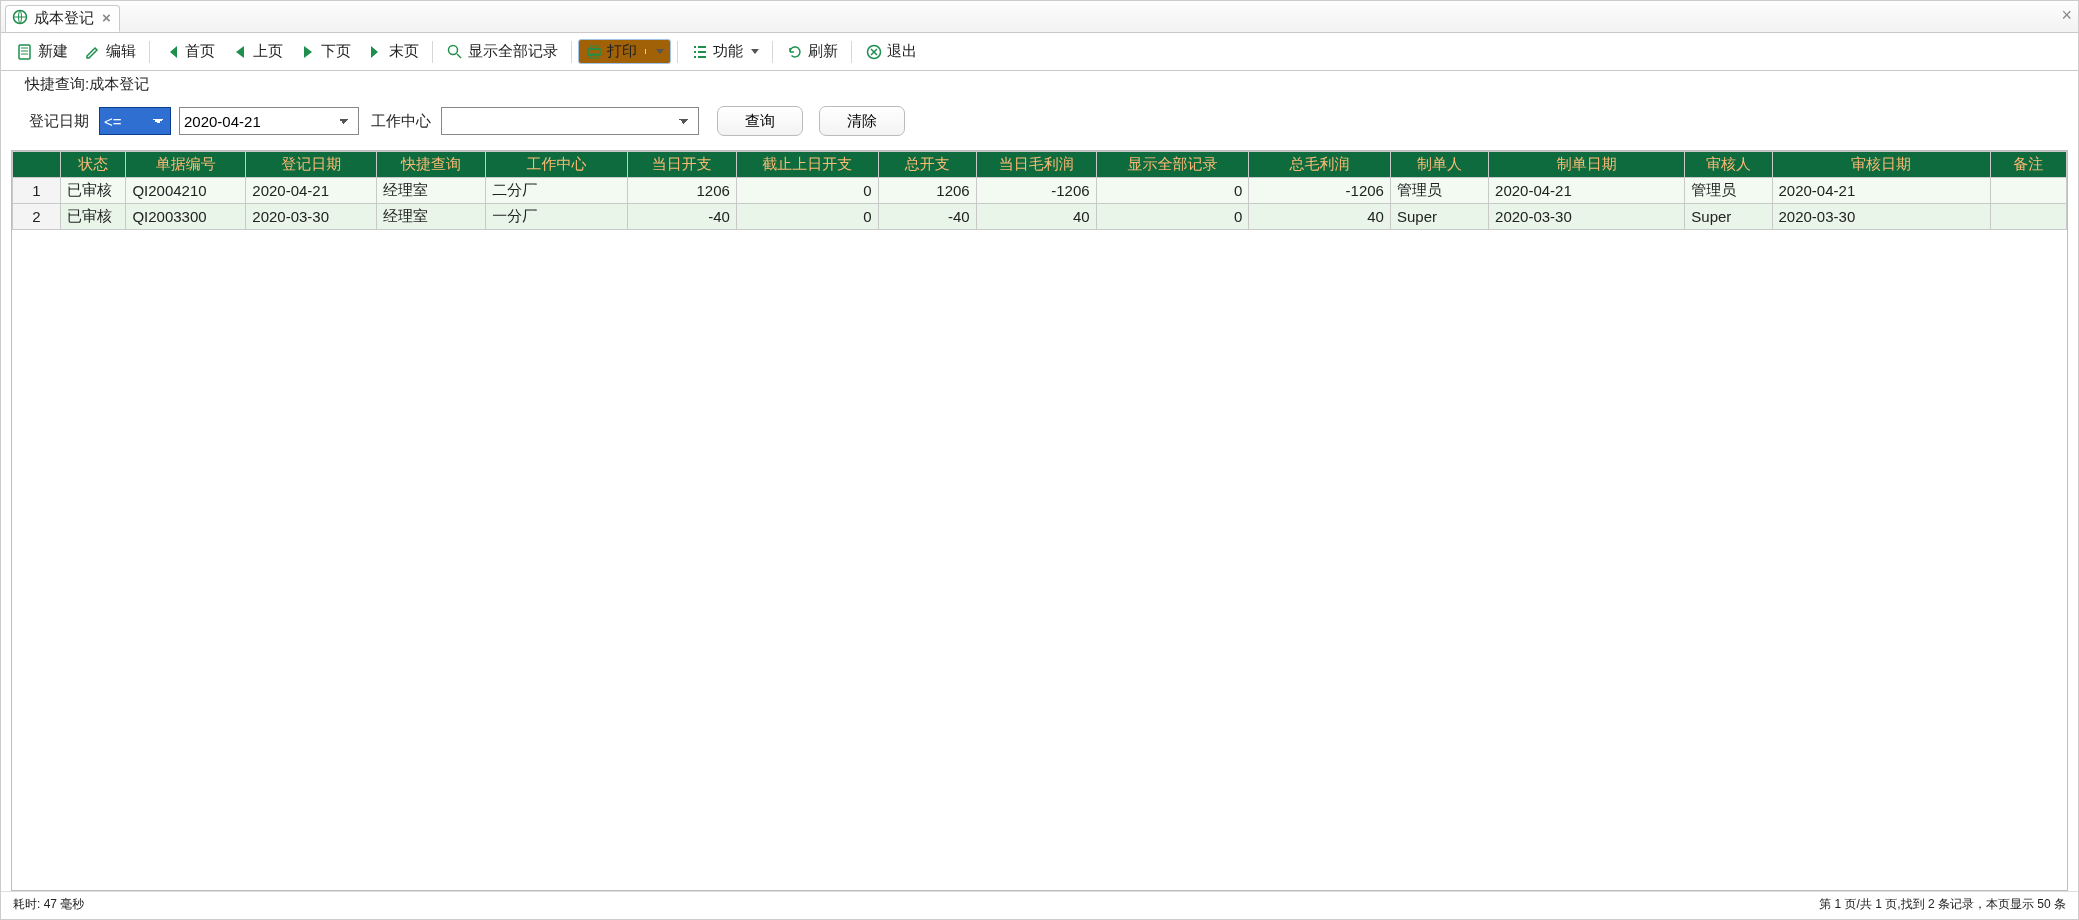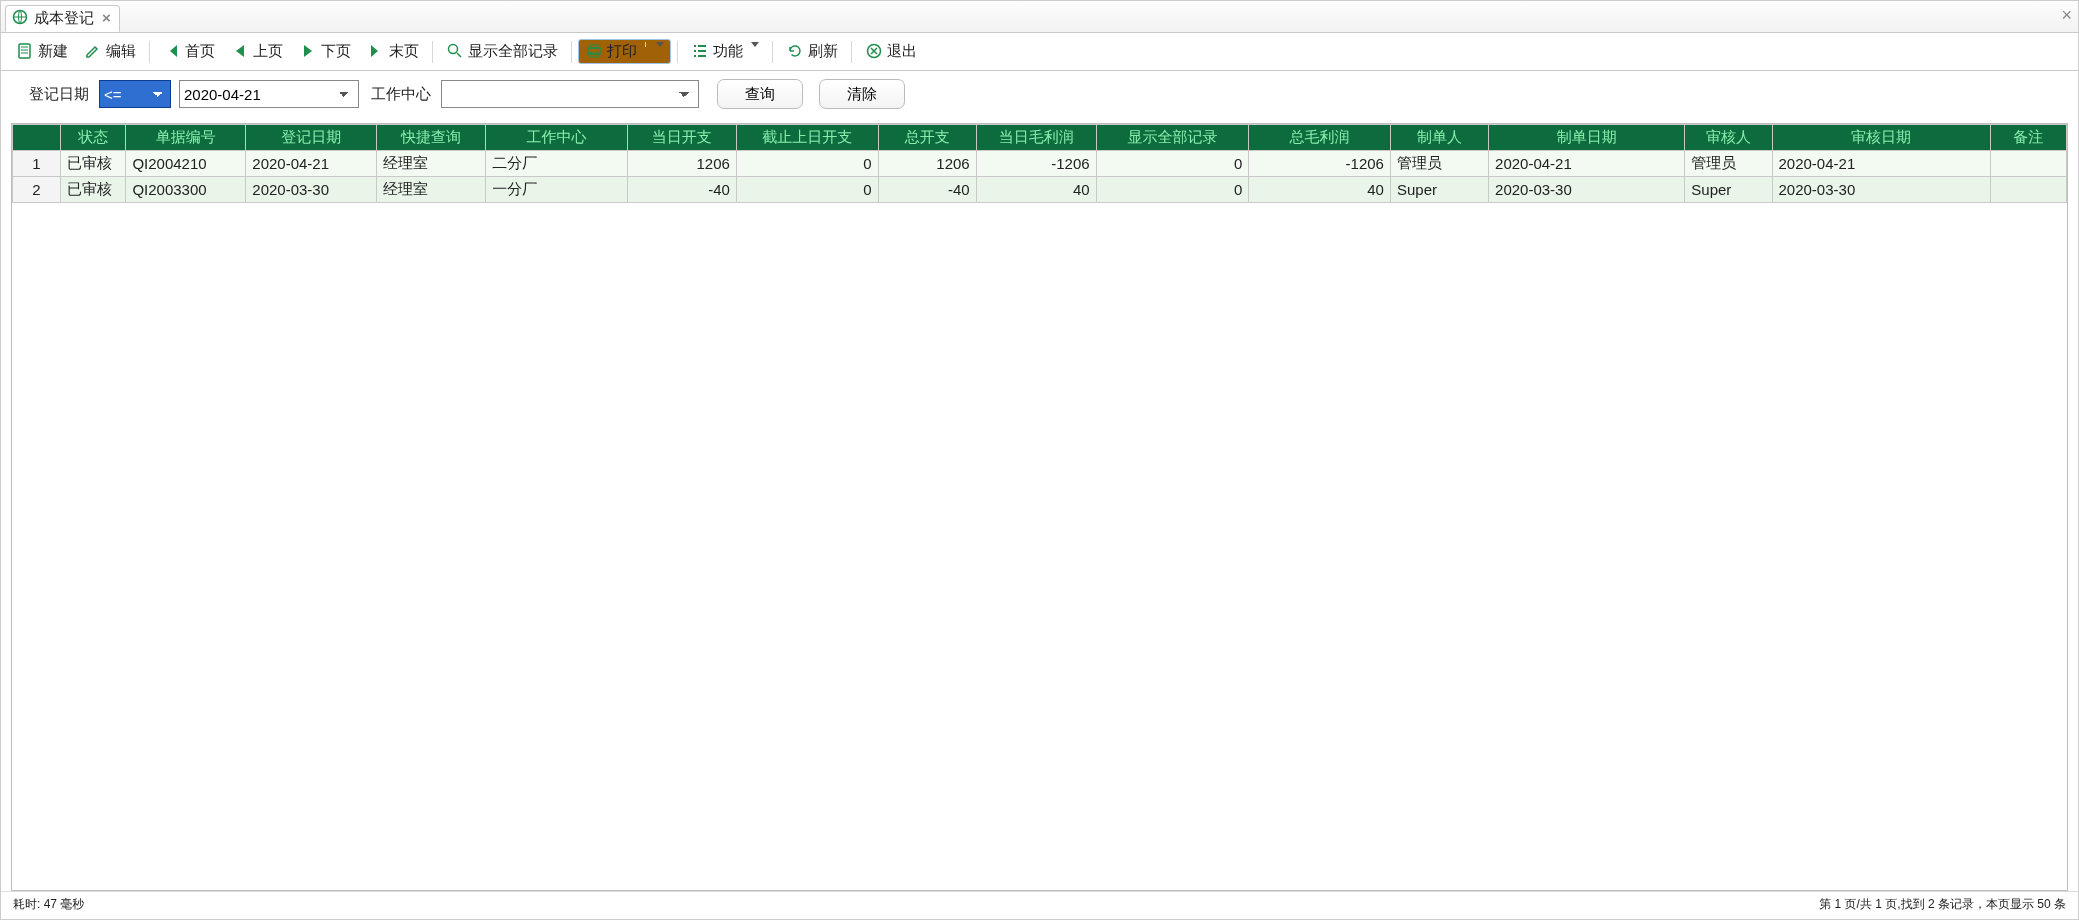--- a/index.html
+++ b/index.html
@@ -43,21 +43,21 @@
   
   .toolbar {
     display: flex; align-items: center;
     background: #fff;
     border-bottom: 1px solid #c9c9c9;
     padding: 4px 8px;
     gap: 2px;
     height: 38px;
   }
   .tb-item {
-    display: inline-flex; align-items: flex-start;
+    display: inline-flex; align-items: center;
     padding: 2px 6px;
     gap: 4px;
     cursor: pointer;
     border: 1px solid transparent;
     border-radius: 3px;
   }
   .tb-sep { width: 0; height: 22px; border-left: 1px solid #d7d7d7; margin: 0 4px; }
   .ic { width: 18px; height: 18px; display: inline-block; position: relative; }
   .tb-active {
     background: #a16207;
@@ -130,21 +130,21 @@
   .grid-scroll { overflow-x: scroll; flex:1; border: 1px solid #bdbdbd; }
   table.grid { border-collapse: collapse; min-width: 100%; }
   table.grid th, table.grid td {
     border: 1px solid #c9c9c9;
     padding: 3px 6px;
     white-space: nowrap;
     height: 25px;
   }
   table.grid th {
     background: #0e6b3d;
-    color: #86efac;
+    color: #fdba74;
     font-weight: normal;
     text-align: center;
   }
   table.grid th.rownumhead { background:#0e6b3d; width:44px; }
   table.grid td.rownum {
     background: #f4f4f4;
     text-align: center;
     width: 44px;
   }
   tr.row-even td { background: #f2faf2; }
@@ -291,20 +291,21 @@
       <span class="ic">
         <svg width="18" height="18" viewBox="0 0 18 18">
             <circle cx="9" cy="9" r="6.5" fill="none" stroke="#1f8f4e" stroke-width="1.5"></circle>
             <path d="M6 6l6 6M12 6l-6 6" stroke="#1f8f4e" stroke-width="1.5"></path>
           </svg>
       </span>
       <span>退出</span>
     </div>
   </div>
 
+  <div class="quick-title">快捷查询:成本登记</div>
   <div class="filters">
     <label>登记日期</label>
     <select class="sel">
       <option>&lt;=</option>
     </select>
     <input class="dateinp" value="2020-04-21" style="">
     <label style="margin-left:4px;">工作中心</label>
     <input class="combo" value="" style="">
     <button class="btn" style="margin-left:10px;">查询</button>
     <button class="btn" style="margin-left:8px;">清除</button>

